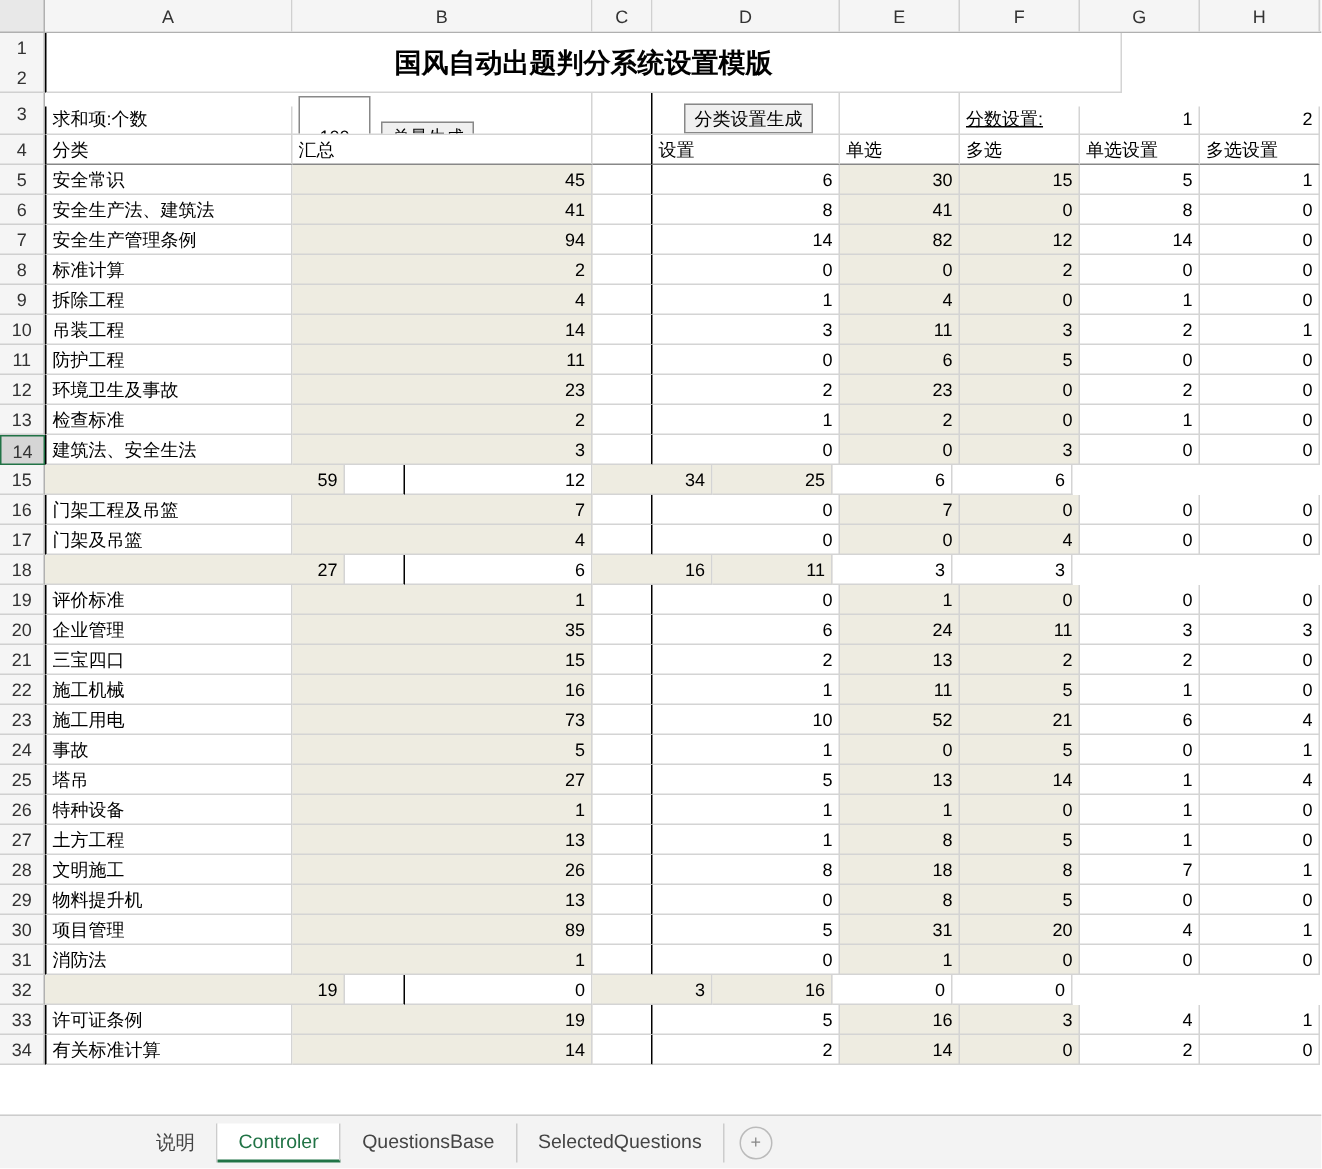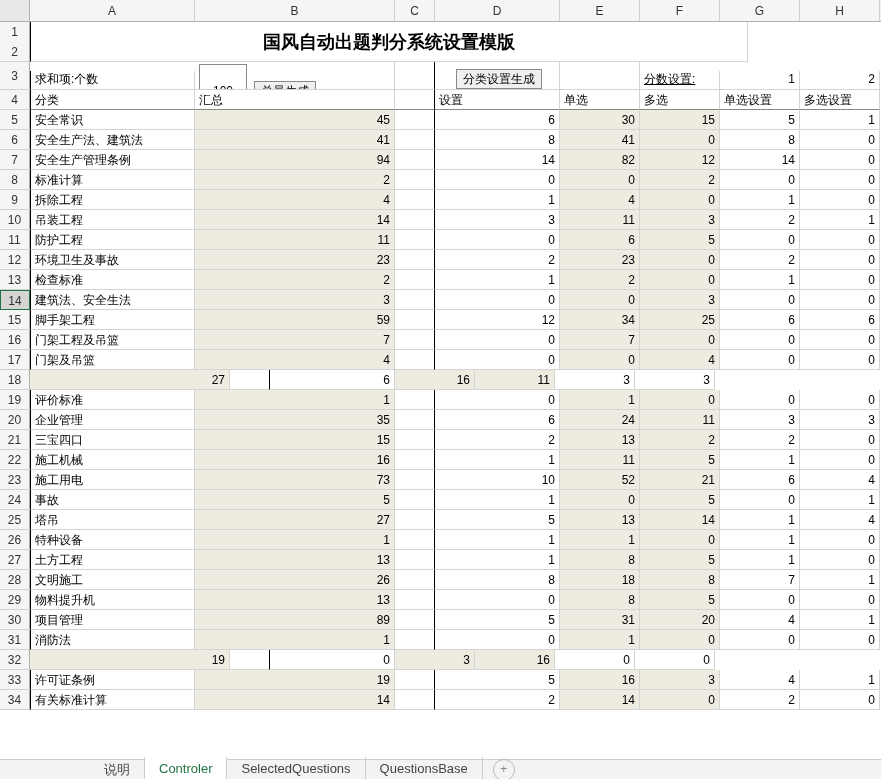--- a/index.html
+++ b/index.html
@@ -117,21 +117,21 @@
   line-height: 14px;
   vertical-align: middle;
 }
 
 
 .tabs {
   position: absolute;
   bottom: 0;
   left: 0;
   right: 0;
-  height: 20px;
+  height: 36px;
   background: #f3f3f3;
   border-top: 1px solid #ccc;
   display: flex;
   align-items: center;
   padding-left: 90px;
 }
 .tab {
   padding: 4px 14px;
   border-right: 1px solid #ccc;
   color: #444;
@@ -315,21 +315,20 @@
         <div class="cell cB num shaded">3</div>
         <div class="cell cC thick-right-heavy"></div>
         <div class="cell cD num">0</div>
         <div class="cell cE num shaded">0</div>
         <div class="cell cF num shaded">3</div>
         <div class="cell cG num">0</div>
         <div class="cell cH num">0</div>
       </div>
       <div class="row">
         <div class="row-h">15</div>
-        <div class="cell cA txt thick-left">脚手架工程</div>
         <div class="cell cB num shaded">59</div>
         <div class="cell cC thick-right-heavy"></div>
         <div class="cell cD num">12</div>
         <div class="cell cE num shaded">34</div>
         <div class="cell cF num shaded">25</div>
         <div class="cell cG num">6</div>
         <div class="cell cH num">6</div>
       </div>
       <div class="row">
         <div class="row-h">16</div>
@@ -539,17 +538,17 @@
         <div class="cell cH num">0</div>
       </div>
     </div>
 
 </div>
 
 <div class="tabs">
   <div id="tab-container" style="display:flex;">
       <div class="tab">说明</div>
       <div class="tab active">Controler</div>
+      <div class="tab">QuestionsBase</div>
       <div class="tab">SelectedQuestions</div>
-      <div class="tab">QuestionsBase</div>
     </div>
   <div class="tab-new">+</div>
 </div>
 
 </body></html>

